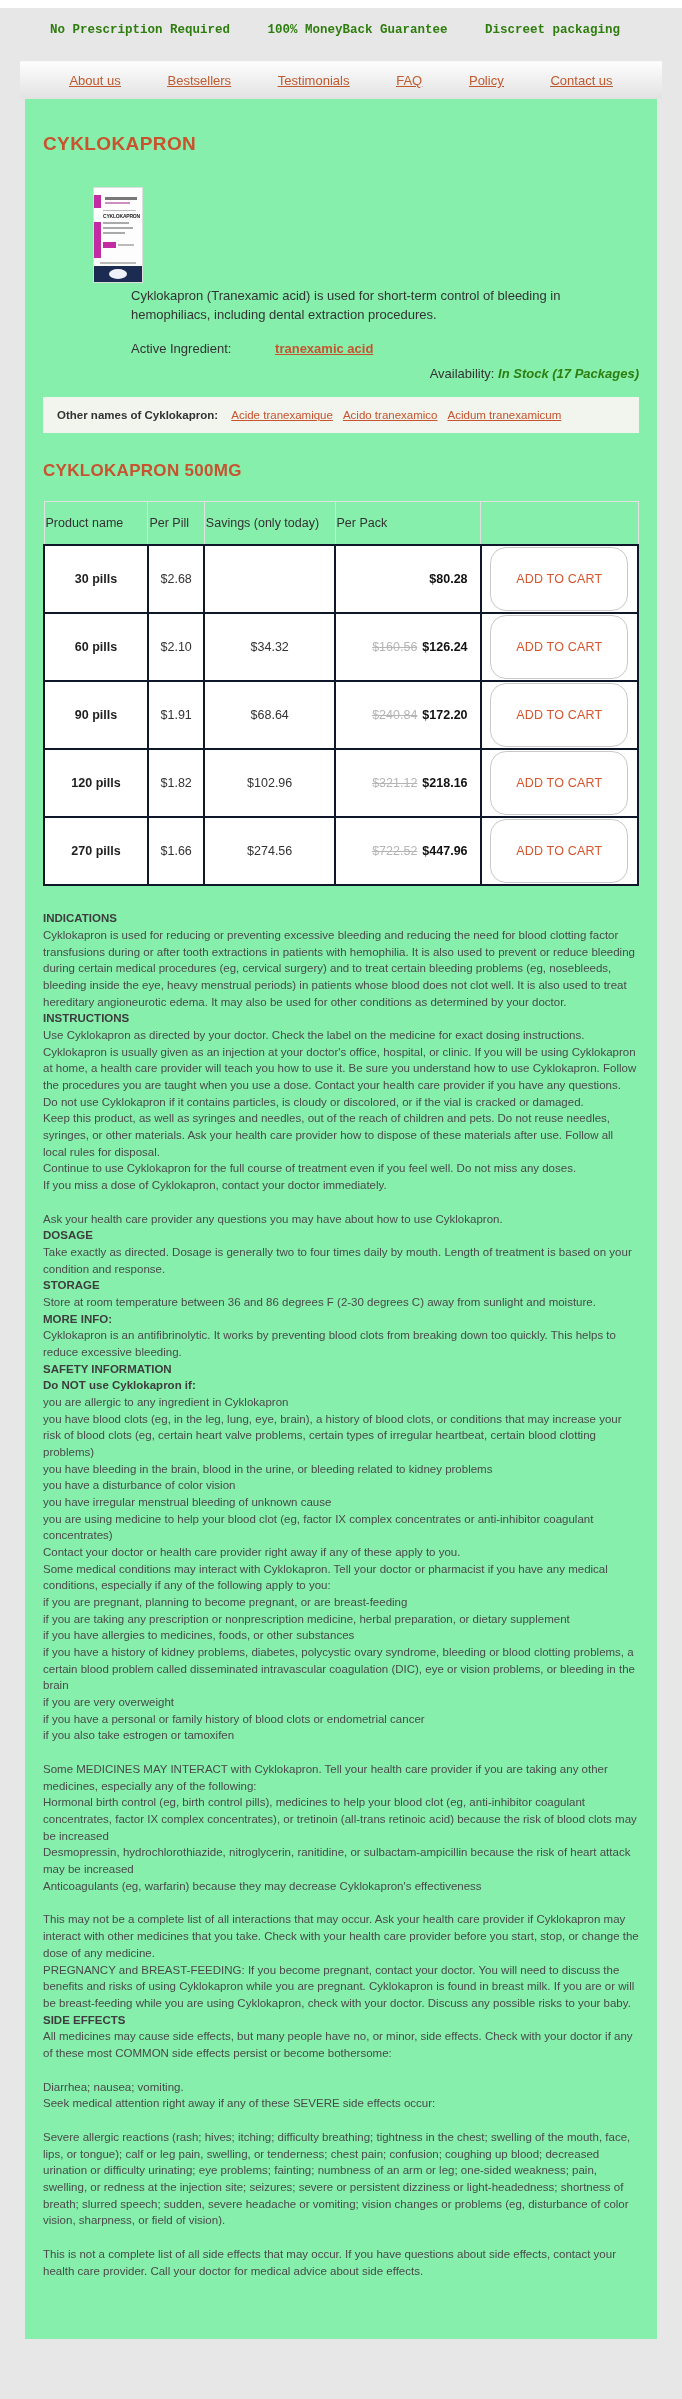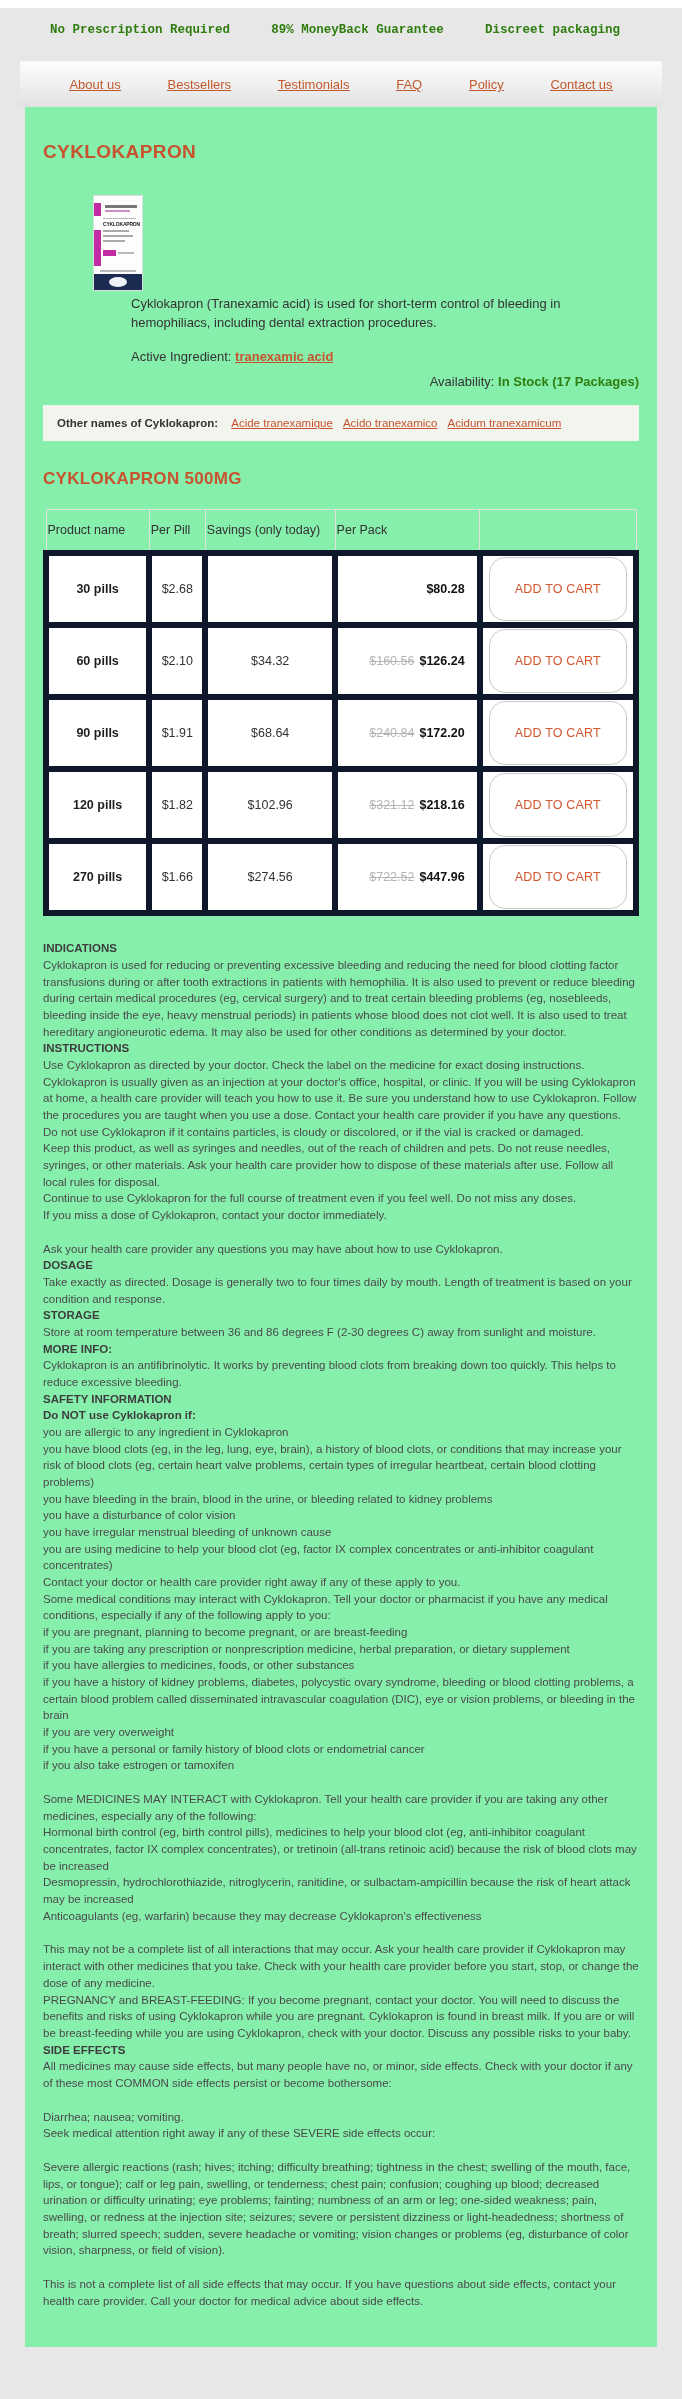--- a/index.html
+++ b/index.html
@@ -10,21 +10,21 @@
   }
   .page { width:682px; margin:0 auto; background:#e7e7e7; }
   .topstrip { height:8px; background:#ffffff; }
 
   
   .uspRow { display:flex; justify-content:space-between; padding:15px 62px 0 50px;font-family:Liberation Mono, monospace; }
   .usp { color:#2e7d0e; font-weight:bold; font-size:12.5px; white-space:nowrap; }
 
   
   .nav {
-    margin:24px 20px 0; height:46px; padding:0 26px;
+    margin:24px 20px 0; height:38px; padding:0 26px;
     background:linear-gradient(#fdfdfd,#e2e2e2);
     border-top:1px solid #f7f7f7;
     display:flex; align-items:center; justify-content:space-around;text-decoration:underline;
   }
   .navlink { color:#c05a2e; font-size:13px; text-decoration:underline; cursor:pointer; white-space:nowrap; }
 
   
   .panel { margin:0 25px; background:#86efac; padding:20px 18px 30px; min-height:2240px; }
 
   .ptitle { color:#c7532f; font-weight:bold; font-size:19px; letter-spacing:.4px; margin:14px 0 32px; }
@@ -42,34 +42,34 @@
   .pk-l6 { position:absolute; left:9px; top:44px; width:22px; height:2px; background:#aaa; }
   .pk-mg { position:absolute; left:9px; top:54px; width:13px; height:6px; background:#c32ba4; }
   .pk-l7 { position:absolute; left:24px; top:56px; width:16px; height:2px; background:#bbb; }
   .pk-l8 { position:absolute; left:6px; top:74px; right:6px; height:2px; background:#bbb; }
   .pk-bottom { position:absolute; left:0; bottom:0; width:100%; height:16px; background:#1c2b52; }
   .pk-oval { width:18px; height:10px; border-radius:50%; background:#eef1f8; margin:3px auto 0; }
 
   .pdescwrap { margin-left:38px; width:440px; }
   .pdesc { margin:4px 0 0; font-size:13px; color:#333; line-height:1.45; }
   .ping  { margin:16px 0 0; font-size:13px; color:#333; }
-  .ing-link { color:#c7532f; font-weight:bold; text-decoration:underline; cursor:pointer; }
+  .ing-link { color:#c7532f; font-weight:bold; text-decoration:underline; cursor:pointer;margin-left:40px; }
 
   .avail { text-align:right; font-size:13px; color:#333; margin-top:10px; }
-  .green { color:#2e7d0e; font-weight:bold; }
+  .green { color:#2e7d0e; font-weight:bold;font-style:italic; }
 
   .othernames { background:#f1f5ed; margin-top:16px; padding:12px 14px; font-size:11.5px; color:#333; }
   .othernames b { font-weight:bold; }
   .oname { color:#c7532f; text-decoration:underline; margin-left:10px; cursor:pointer; }
 
   .h500 { color:#c7532f; font-weight:bold; font-size:17px; margin:28px 0 20px; letter-spacing:.3px; }
 
   table.pricing { width:100%; border-collapse:collapse; font-size:12.5px; color:#333; }
   .pricing th { font-weight:normal; height:44px; border:1px solid #e2e2e2; text-align:left; color:#333; }
-  .pricing td { height:50px; border:6px solid #0f172a; text-align:center; background:#fff; }
+  .pricing td { height:50px; border:2px solid #0f172a; text-align:center; background:#fff; }
   td.c-name { font-weight:bold; color:#1e1e1e; }
   td.c-pack { text-align:right; padding-right:12px; white-space:nowrap; }
   .old { color:#b5b5b5; text-decoration:line-through; margin-right:5px; }
   .old:empty { display:none; }
   .new { color:#111; font-weight:bold; }
   .cart {
     display:inline-block; width:138px; padding:24px 0;
     border:1px solid #c9c9c9; border-radius:16px; background:#fff;
     color:#d4562e; font-size:12.5px; font-family:inherit; cursor:pointer; letter-spacing:.2px;
   }
@@ -81,21 +81,21 @@
 </style>
 </head>
 <body>
 
 <div class="page">
   <div class="topstrip"></div>
 
   <div class="banner">
     <div class="uspRow">
       <span class="usp">No Prescription Required</span>
-        <span class="usp">89% MoneyBack Guarantee</span>
+        <span class="usp">100% MoneyBack Guarantee</span>
         <span class="usp">Discreet packaging</span>
     </div>
     <div class="nav">
       <a class="navlink">About us</a>
         <a class="navlink">Bestsellers</a>
         <a class="navlink">Testimonials</a>
         <a class="navlink">FAQ</a>
         <a class="navlink">Policy</a>
         <a class="navlink">Contact us</a>
     </div>

